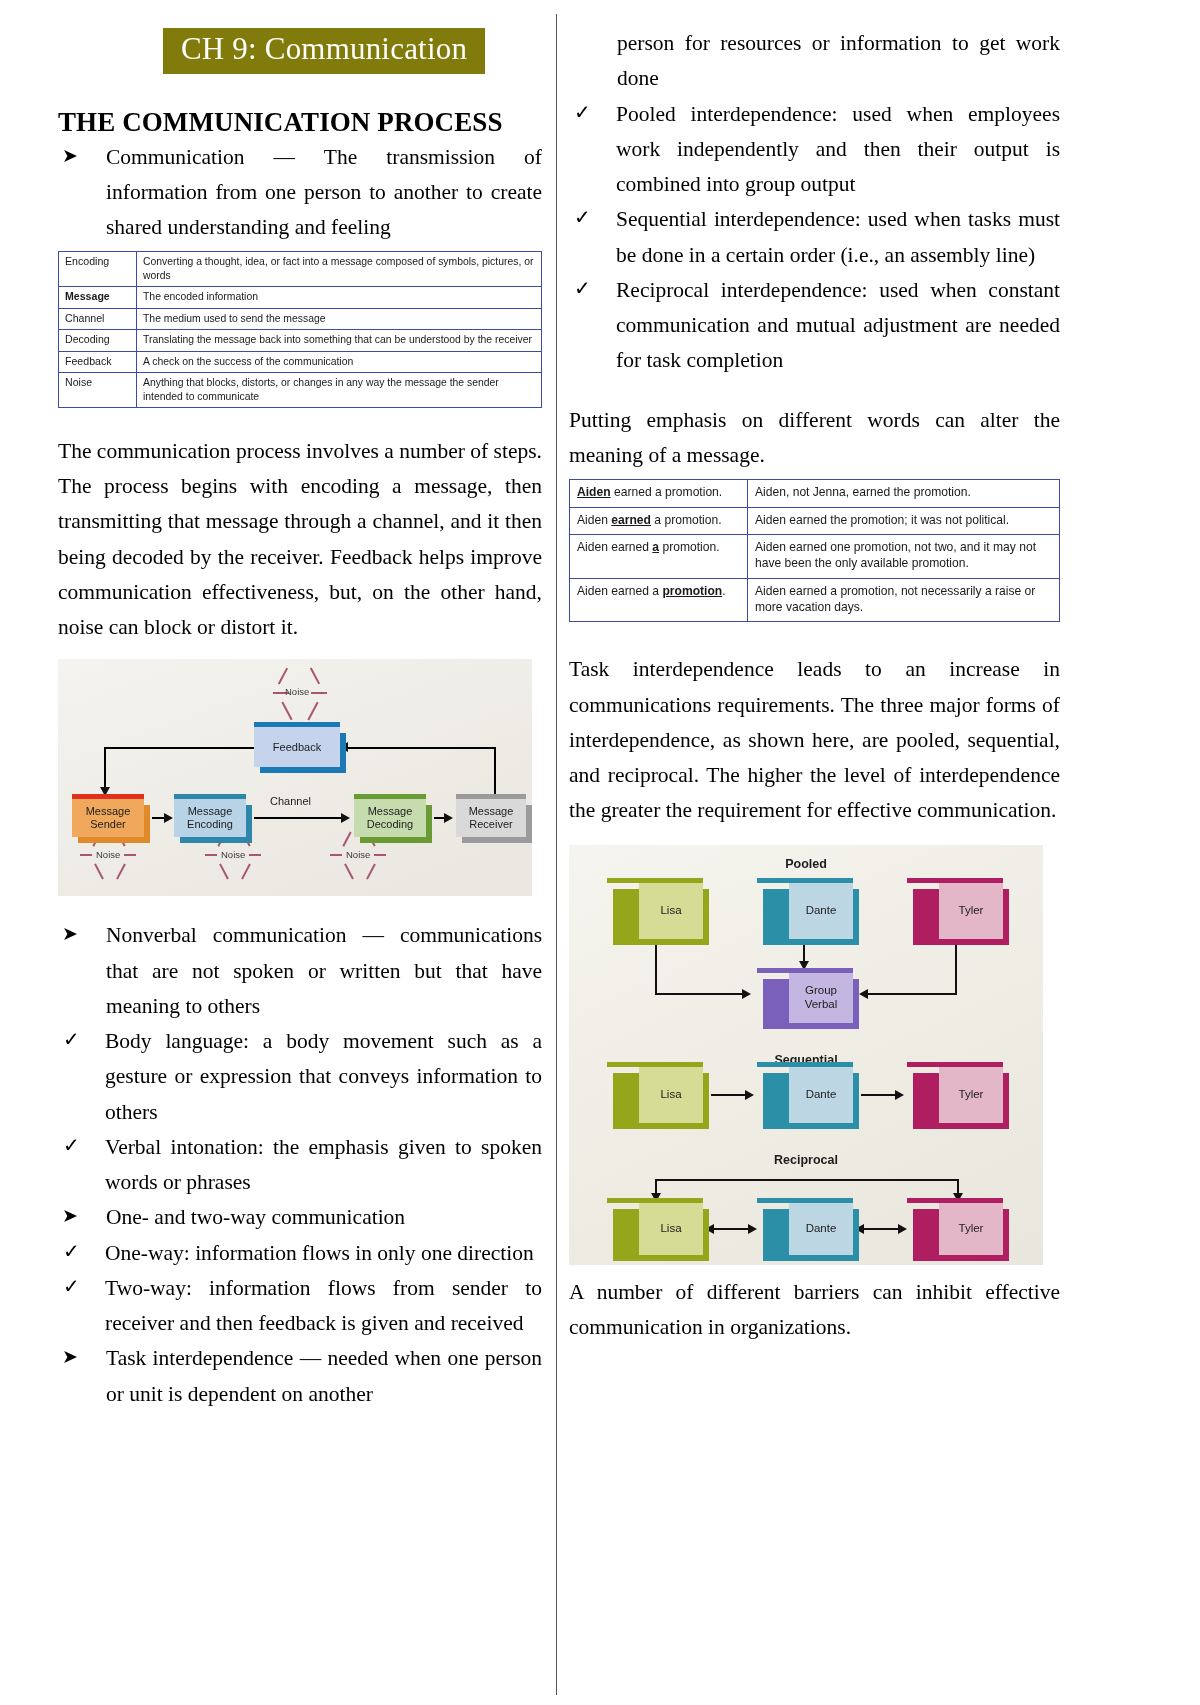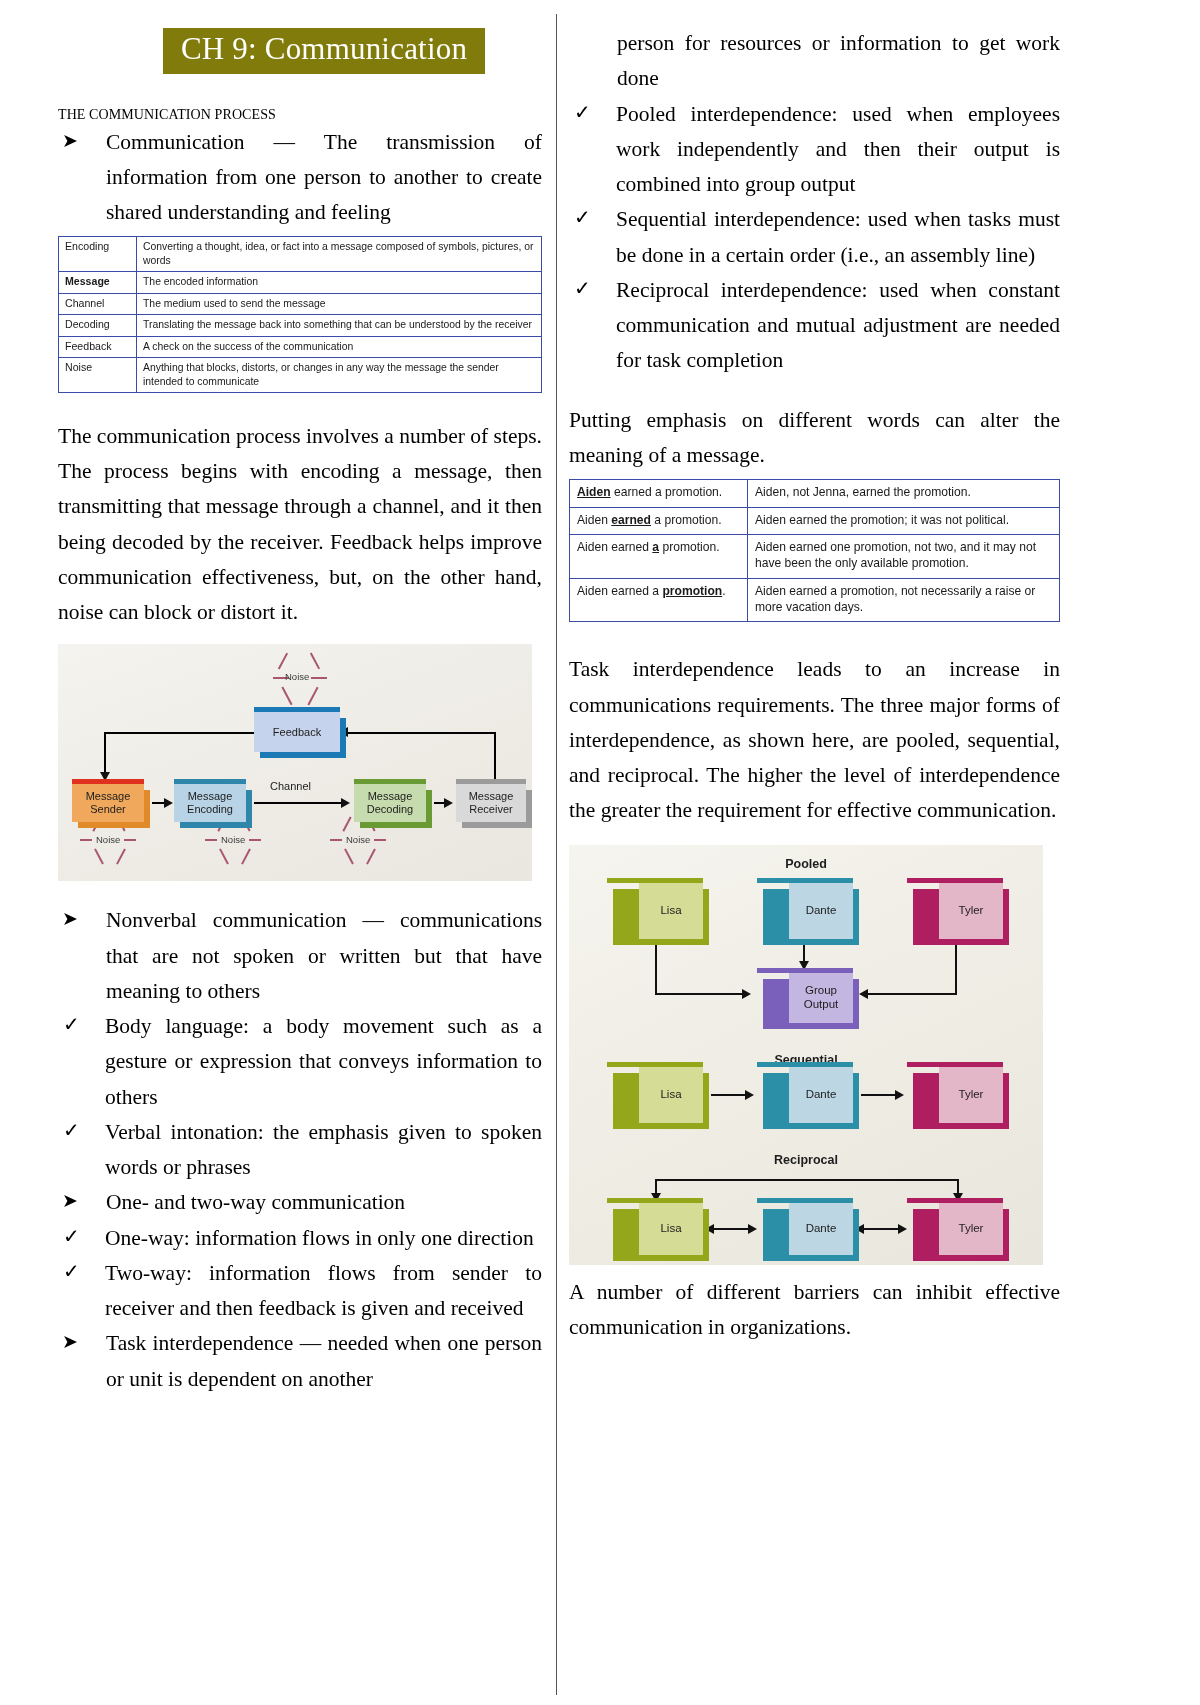--- a/index.html
+++ b/index.html
@@ -26,21 +26,21 @@
     font-size:31px;
     line-height:1.12;
     padding:4px 18px 7px 18px;
     letter-spacing:0.2px;
     font-family:"Liberation Serif", serif;
     margin-left:48px;
   }
 
   
   h2.section-head {
-    font-size:14px; font-weight:400; margin:33px 0 2px 0;
+    font-size:27px; font-weight:700; margin:33px 0 2px 0;
     letter-spacing:0.1px;
   }
   p.body-par {
     font-size:21.5px; line-height:1.64; margin:0 0 0 0;
     text-align:justify; text-justify:inter-word;
   }
   .par-block { margin-top:26px; }
 
   ul.lvl1 { list-style:none; margin:0; padding:0; }
   ul.lvl1 > li {
@@ -366,21 +366,21 @@
       </div>
       <div class="pbox c-dante" style="left:188px; top:38px; width:96px; height:56px;">
         <div class="inner">Dante</div>
       </div>
       <div class="pbox c-tyler" style="left:338px; top:38px; width:96px; height:56px;">
         <div class="inner">Tyler</div>
       </div>
 
       <div class="pbox c-out" style="left:188px; top:128px; width:96px; height:50px;">
         <div class="inner">
-          <span><span>Group</span><br><span>Output</span></span>
+          <span><span>Group</span><br><span>Verbal</span></span>
         </div>
       </div>
 
       <div class="bline" style="left:86px; top:100px; width:2px; height:50px;"></div>
       <div class="bline" style="left:86px; top:148px; width:88px; height:2px;"></div>
       <div class="arw arw-r" style="left:173px; top:144px;"></div>
 
       <div class="bline" style="left:234px; top:100px; width:2px; height:18px;"></div>
       <div class="arw arw-d" style="left:230px; top:116px;"></div>
 

